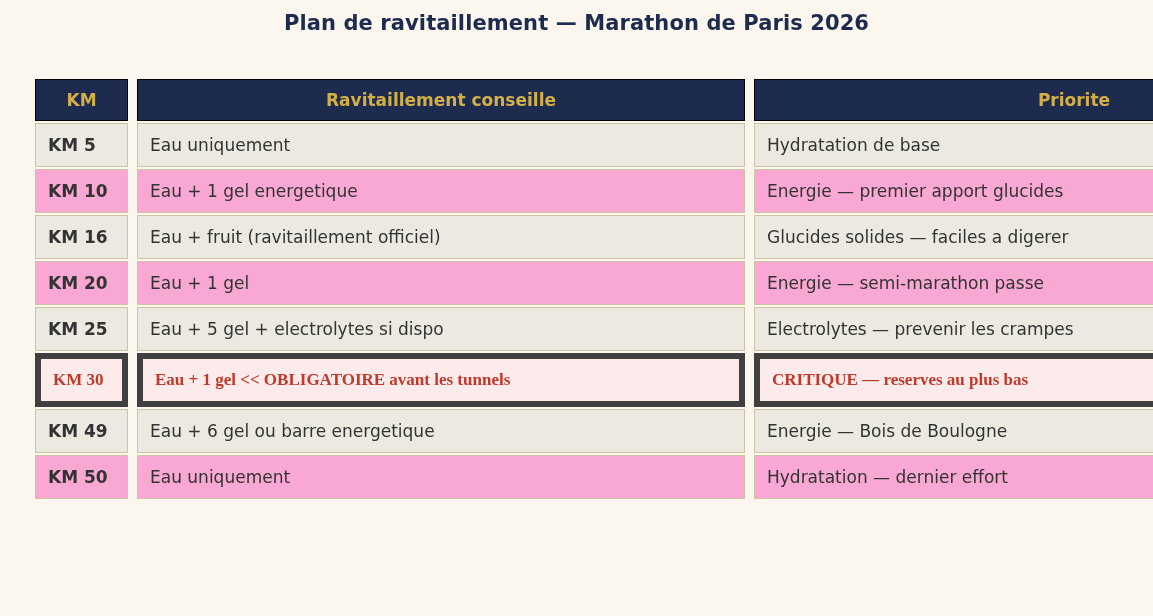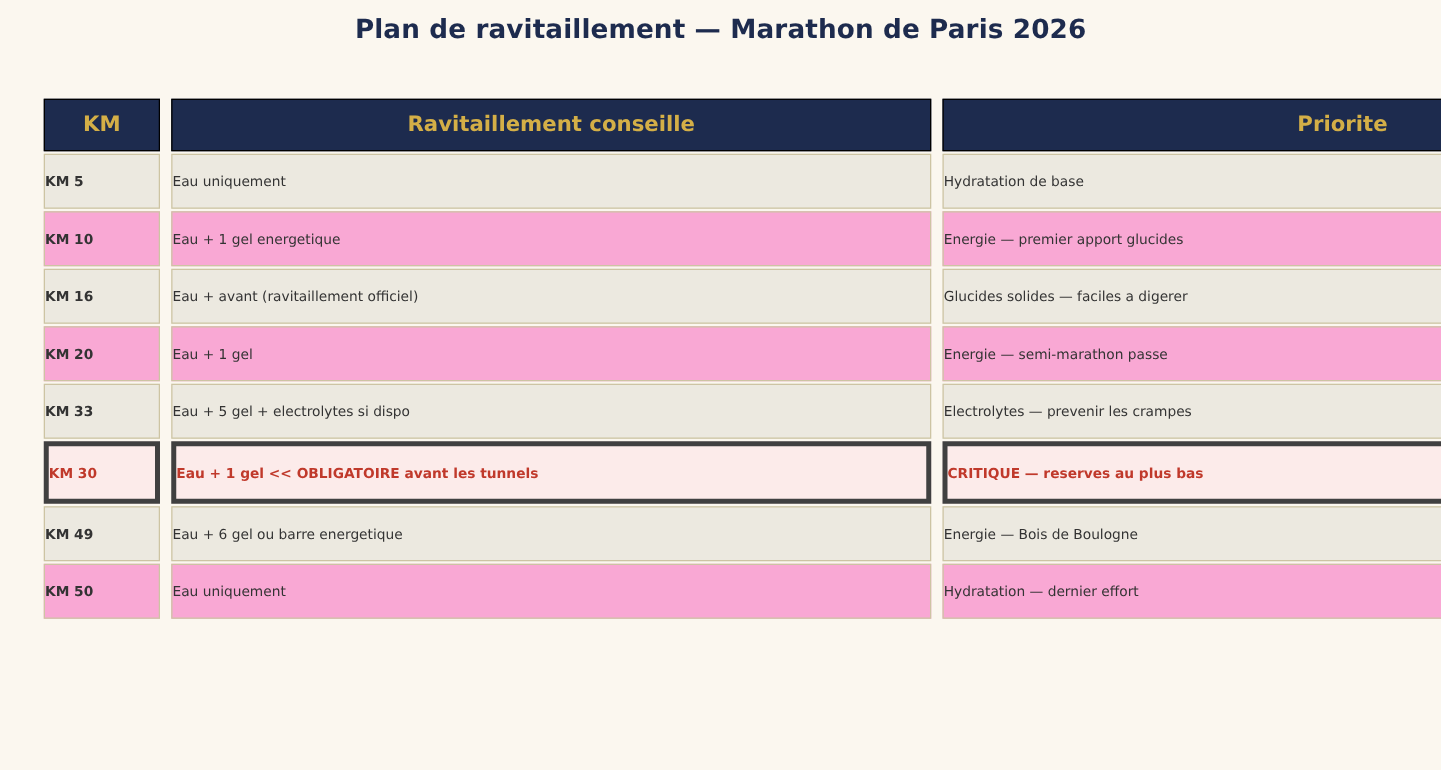--- a/index.html
+++ b/index.html
@@ -72,42 +72,43 @@
     height: 40px;
     border: 1px solid #000000;
     padding: 0 6px;
     white-space: nowrap;
   }
 
   
   table.plan tbody td {
     height: 42px;
     border: 1px solid #cdc4a3;
-    padding: 0 0;
-    font-size: 11px;
+    padding: 0 12px;
+    font-size: 17px;
     color: #333333;
     white-space: nowrap;
   }
 
   table.plan tbody tr.band-a td { background: #ece9e0; }
   table.plan tbody tr.band-b td { background: #f9a8d4; }
 
   td.km-cell {
     color: #1d2b4e;
     font-weight: bold;
     padding: 0 12px;
     white-space: nowrap;
   }
 
   
   table.plan tbody tr.row-alert td {
     background: #fcebea;
-    border: 4px solid #404040;
+    border: 6px solid #404040;
     color: #c0392b;
     font-weight: bold;
+    font-family: Liberation Serif, serif;
   }
   table.plan tbody tr.row-alert td.km-cell {
     color: #c0392b;
   }
 </style>
 </head>
 <body>
 
 <div class="page">
 
@@ -133,30 +134,30 @@
             <td class="ravi-cell">Eau uniquement</td>
             <td class="prio-cell">Hydratation de base</td>
           </tr>
           <tr class="band-b">
             <td class="km-cell">KM 10</td>
             <td class="ravi-cell">Eau + 1 gel energetique</td>
             <td class="prio-cell">Energie — premier apport glucides</td>
           </tr>
           <tr class="band-a">
             <td class="km-cell">KM 16</td>
-            <td class="ravi-cell">Eau + avant (ravitaillement officiel)</td>
+            <td class="ravi-cell">Eau + fruit (ravitaillement officiel)</td>
             <td class="prio-cell">Glucides solides — faciles a digerer</td>
           </tr>
           <tr class="band-b">
             <td class="km-cell">KM 20</td>
             <td class="ravi-cell">Eau + 1 gel</td>
             <td class="prio-cell">Energie — semi-marathon passe</td>
           </tr>
           <tr class="band-a">
-            <td class="km-cell">KM 33</td>
+            <td class="km-cell">KM 25</td>
             <td class="ravi-cell">Eau + 5 gel + electrolytes si dispo</td>
             <td class="prio-cell">Electrolytes — prevenir les crampes</td>
           </tr>
           <tr class="band-b row-alert">
             <td class="km-cell">KM 30</td>
             <td class="ravi-cell">Eau + 1 gel  &lt;&lt;  OBLIGATOIRE avant les tunnels</td>
             <td class="prio-cell">CRITIQUE — reserves au plus bas</td>
           </tr>
           <tr class="band-a">
             <td class="km-cell">KM 49</td>

